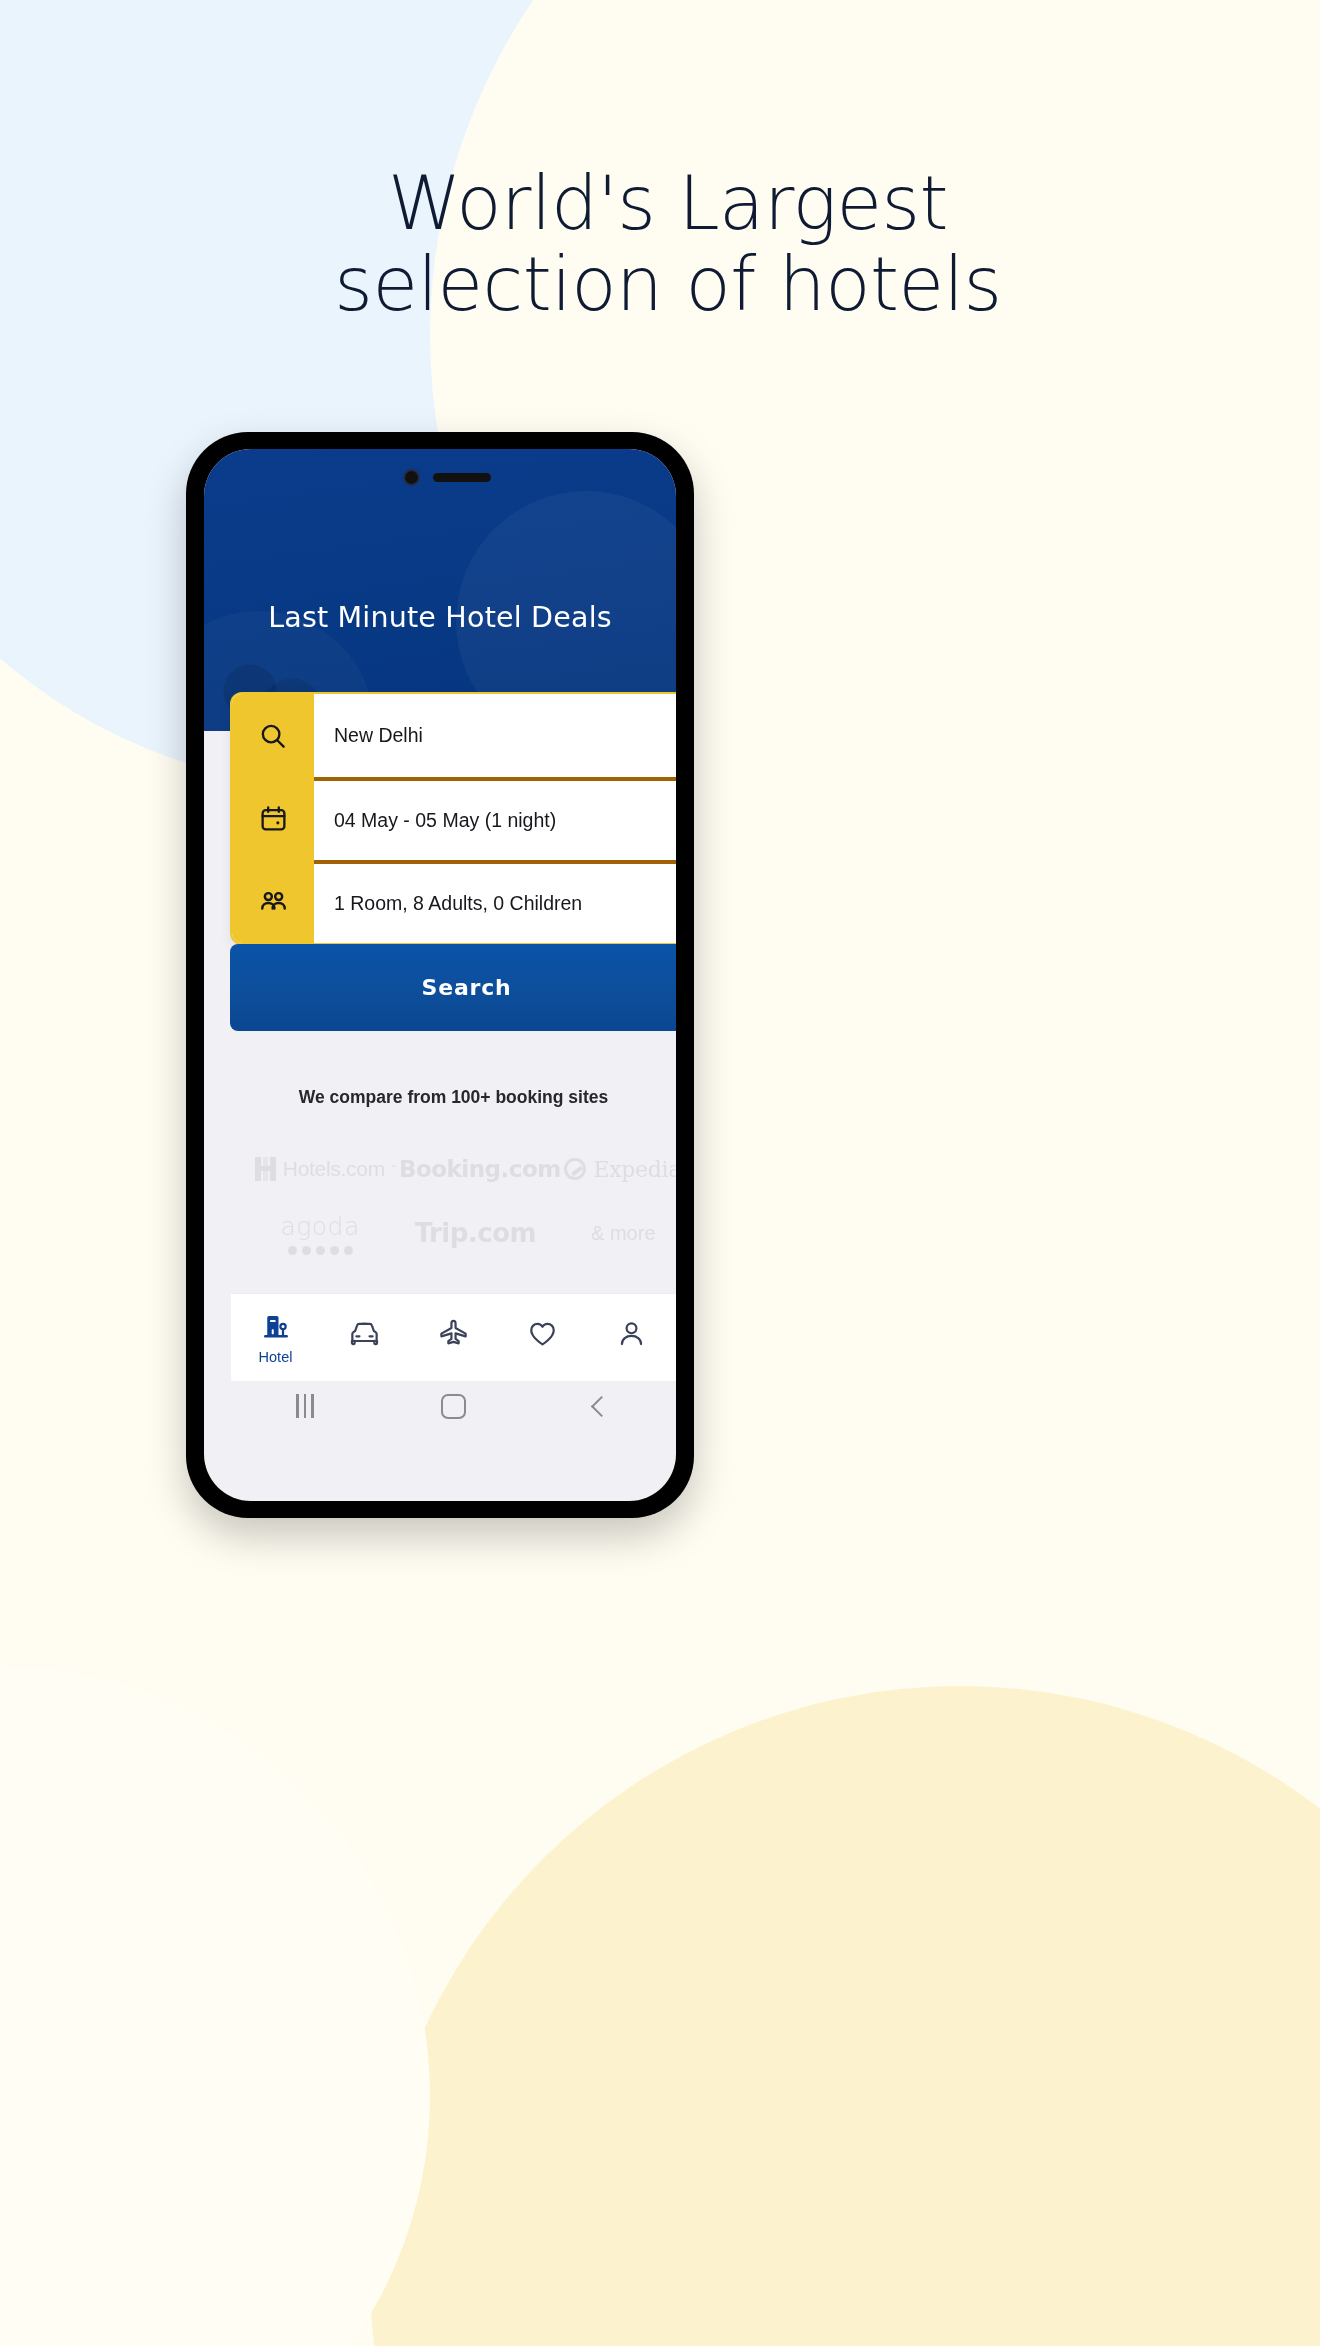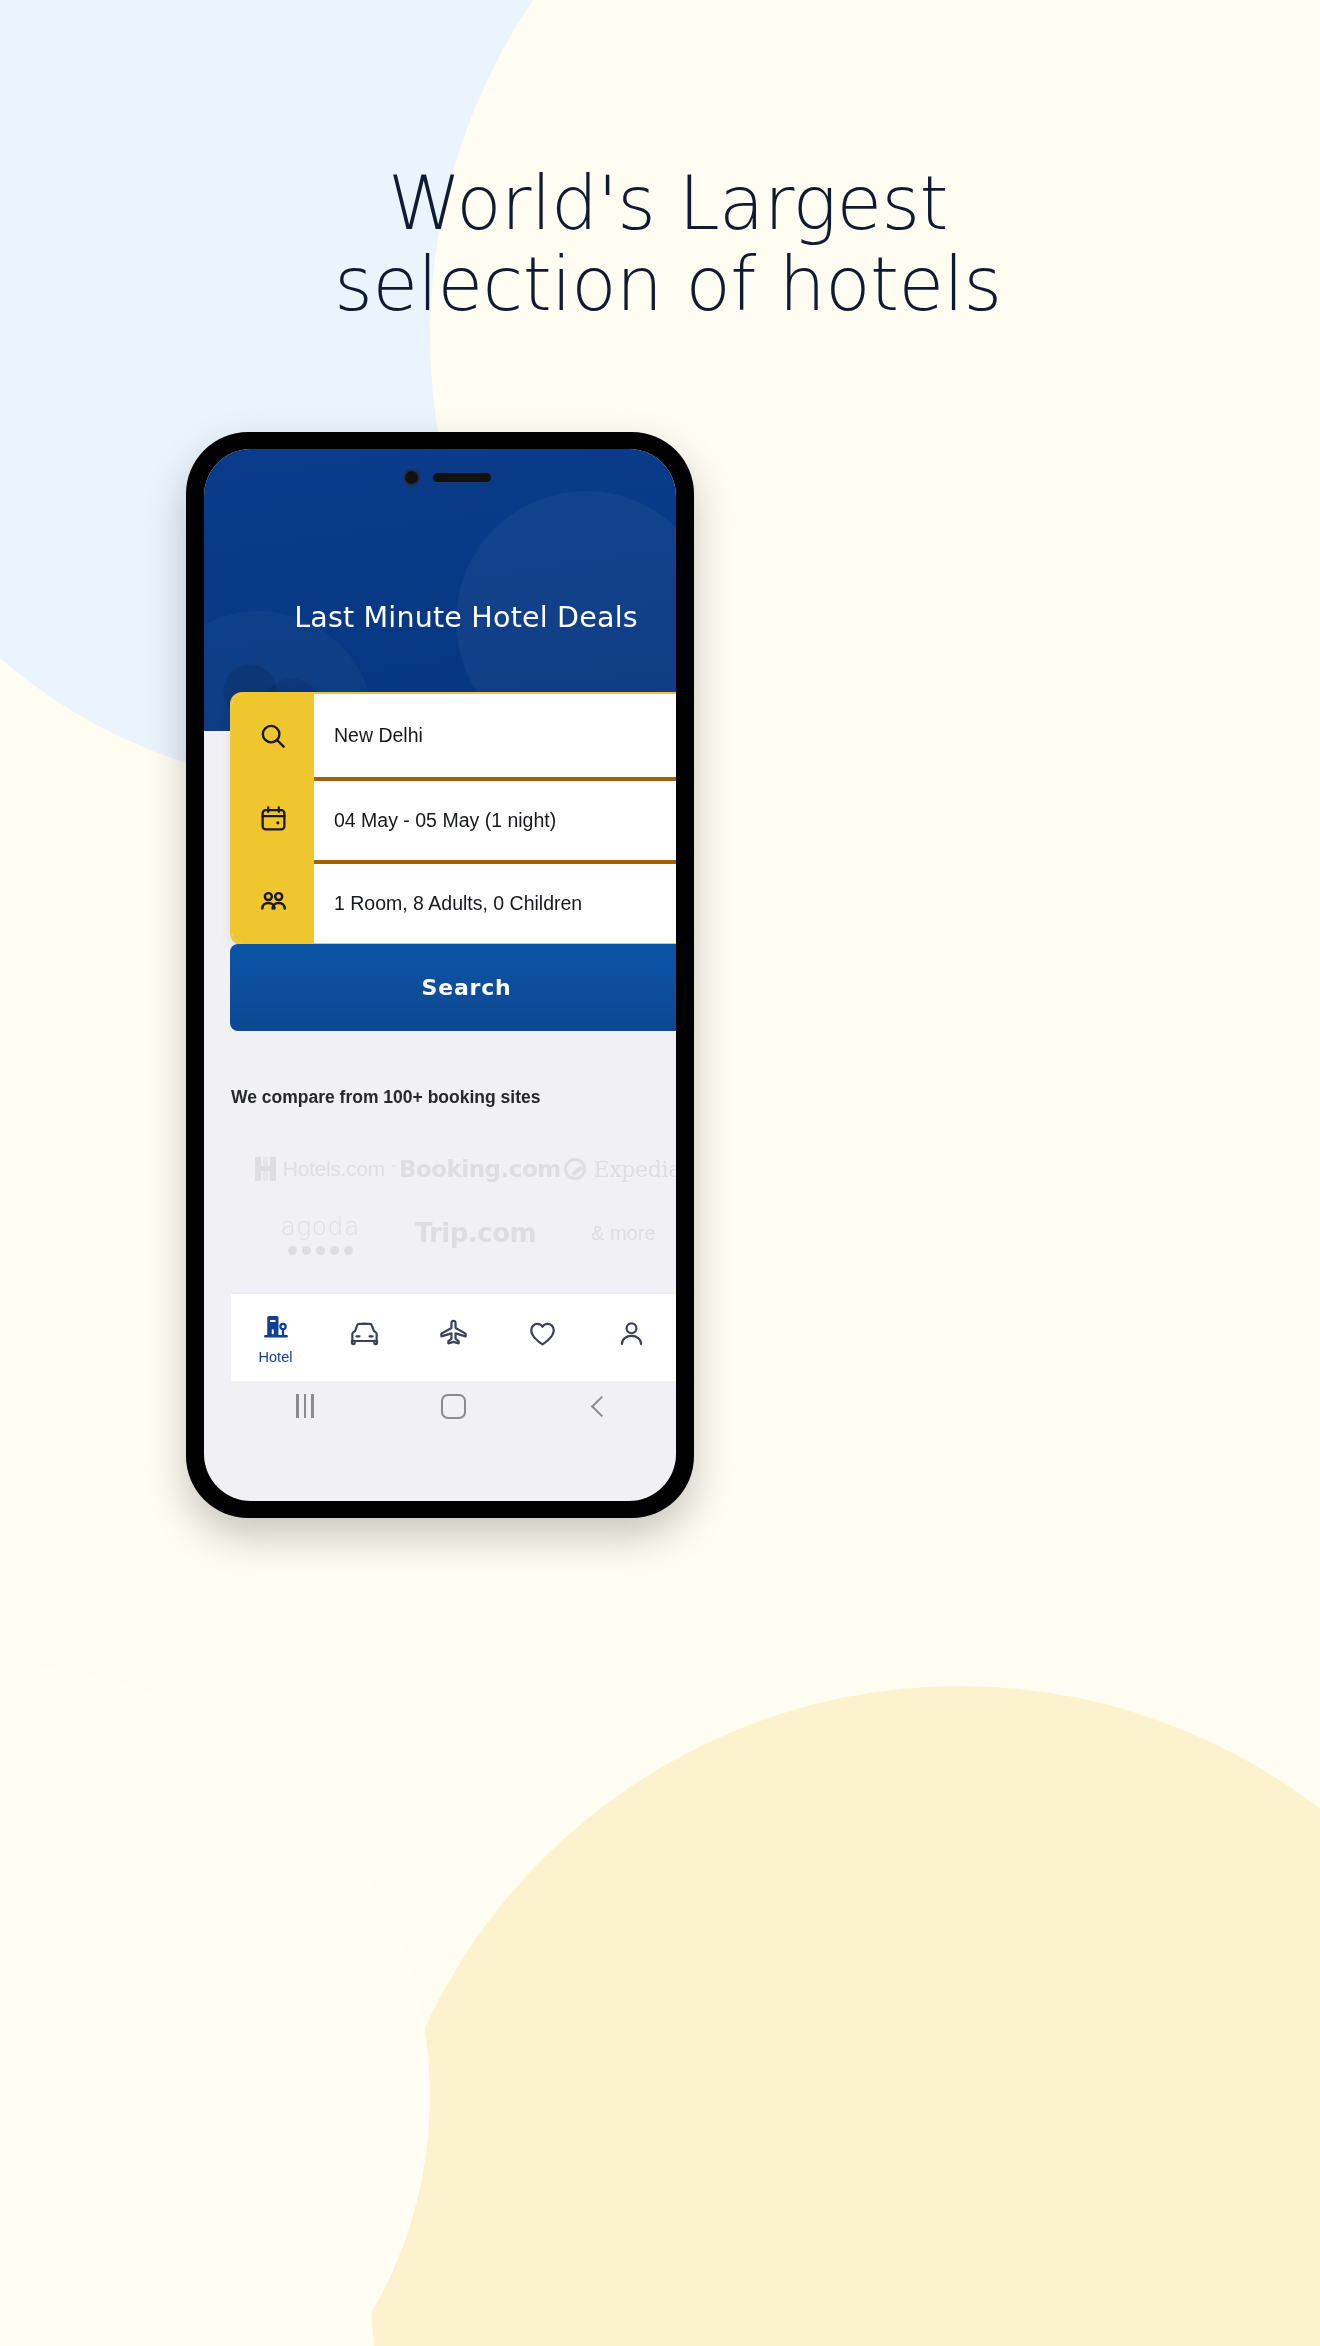--- a/index.html
+++ b/index.html
@@ -156,21 +156,20 @@
     position: absolute;
     left: 0;
     top: 152px;
     width: 100%;
     text-align: center;
     color: #FFFFFF;
     font-family: "DejaVu Sans", sans-serif;
     font-weight: 400;
     font-size: 28.5px;
     letter-spacing: 0.2px;
-    margin-left: 26px;
   }
 
   
   .app-body {
     position: relative;
     height: 700px;
     background: #F1F0F4;
     margin-left: 27px;
   }
 
@@ -236,20 +235,21 @@
     cursor: pointer;
     box-sizing: border-box;
   }
 
   
   .compare-label {
     position: absolute;
     left: 0;
     top: 356px;
     width: 100%;
+    text-align: center;
     font-size: 17.5px;
     color: #26282D;
     font-weight: 600;
     font-family: "Liberation Sans", sans-serif;
   }
   .logo-grid {
     position: absolute;
     left: 22px;
     top: 406px;
     width: 430px;

